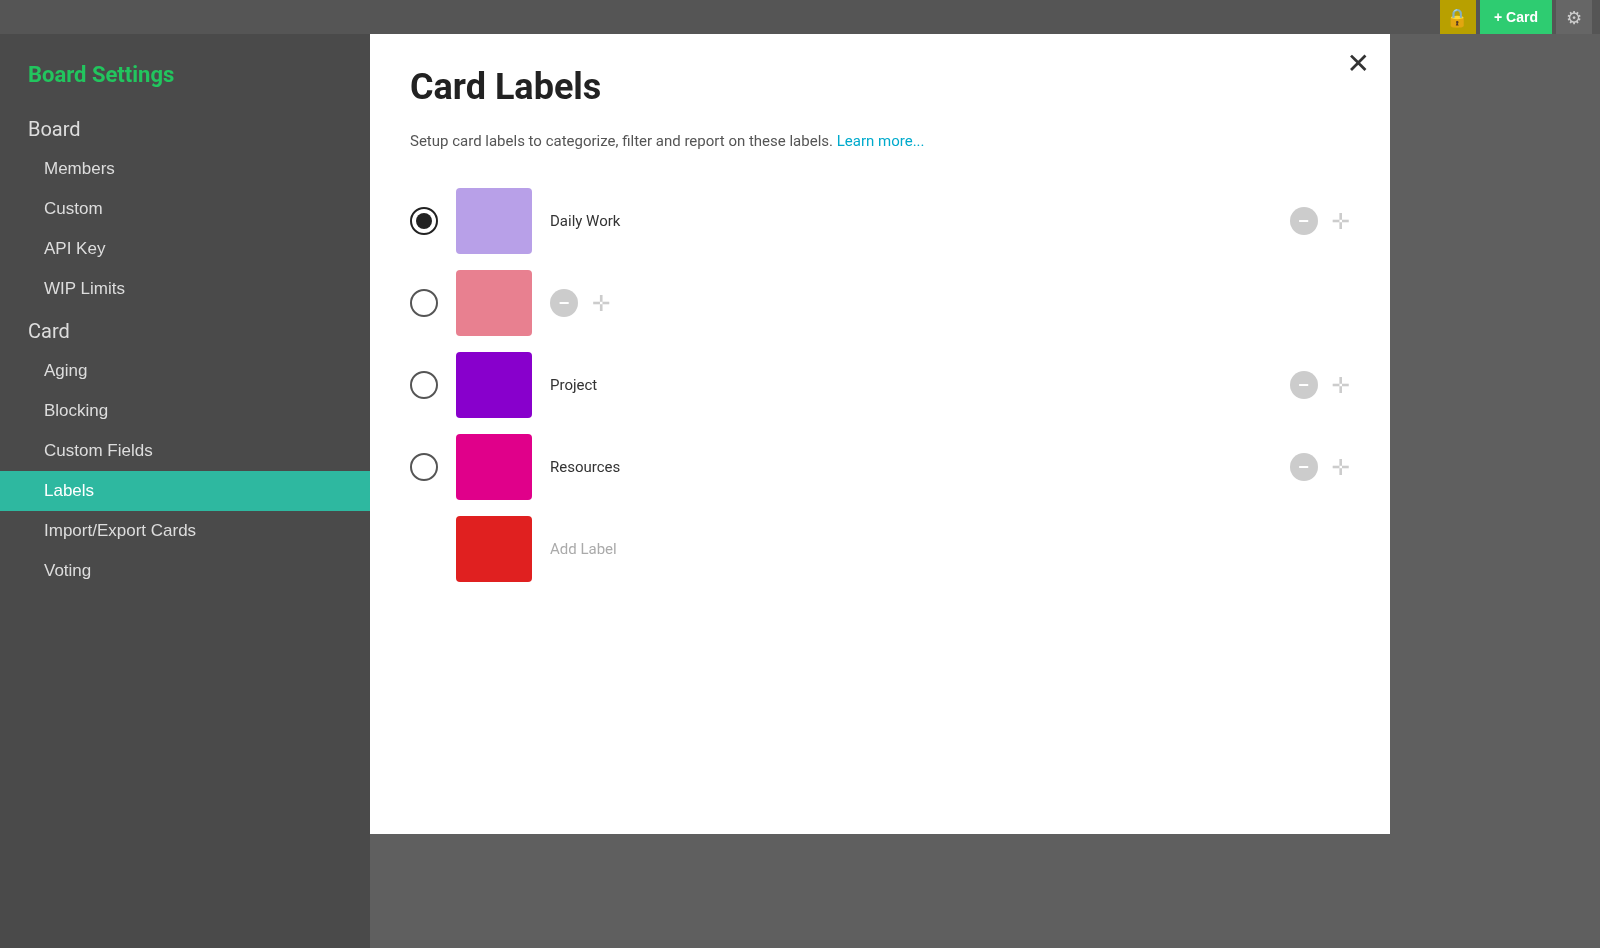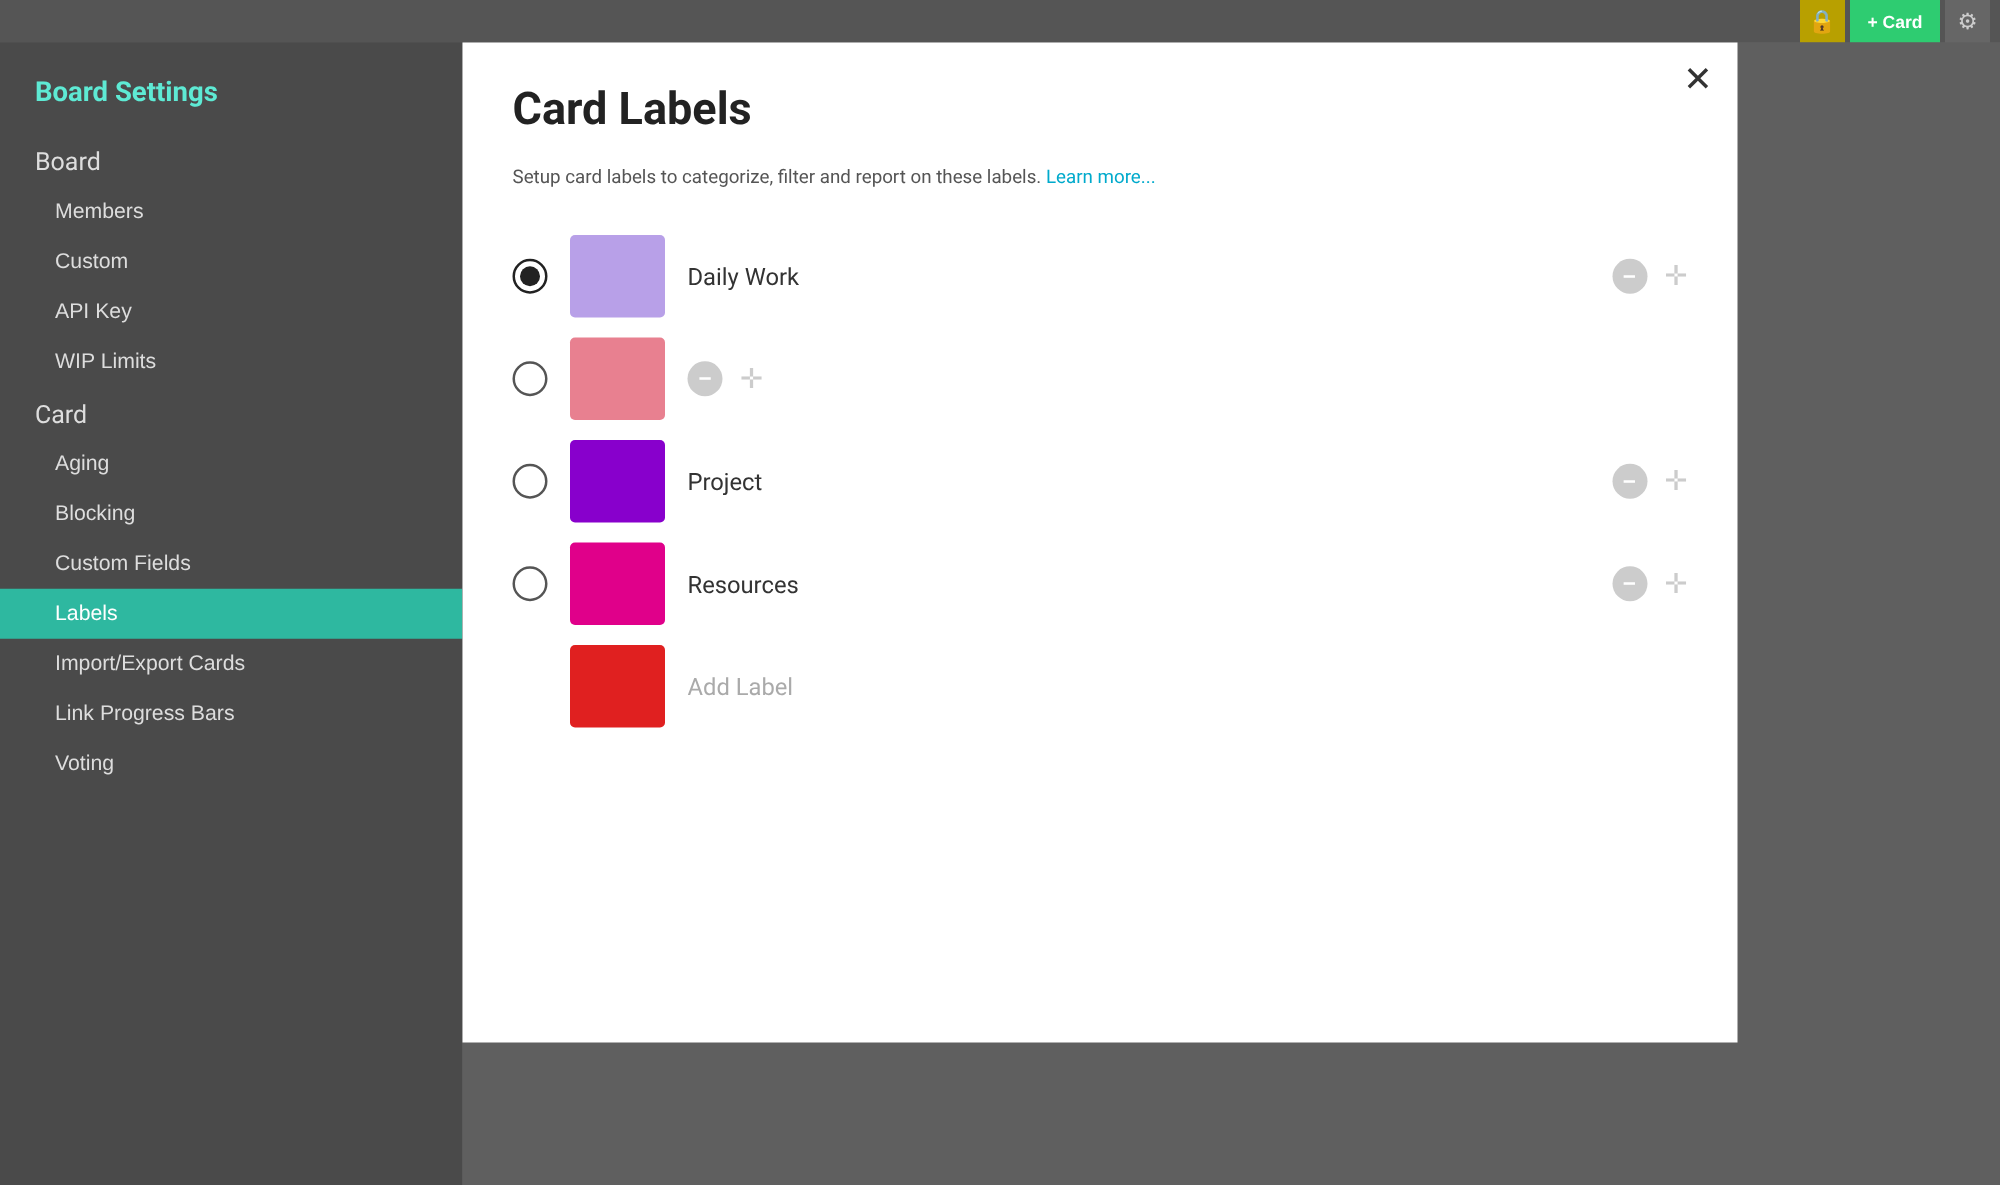--- a/index.html
+++ b/index.html
@@ -71,21 +71,21 @@
 
     
     .sidebar {
       width: 370px;
       background: #4a4a4a;
       padding: 28px 0 0 0;
       flex-shrink: 0;
       overflow-y: auto;
     }
     .sidebar-title {
-      color: #5eead4;
+      color: #22c55e;
       font-size: 22px;
       font-weight: 700;
       padding: 0 28px 20px 28px;
     }
     .sidebar-section-header {
       color: #ddd;
       font-size: 20px;
       font-weight: 400;
       padding: 10px 28px 8px 28px;
     }
@@ -210,21 +210,21 @@
     }
 
     .label-color-swatch {
       width: 76px;
       height: 66px;
       border-radius: 4px;
       flex-shrink: 0;
     }
 
     .label-name {
-      font-size: 19px;
+      font-size: 15px;
       color: #333;
       flex: 1;
     }
 
     .label-name.placeholder {
       color: #aaa;
     }
 
     .label-actions {
       display: flex;
@@ -273,21 +273,20 @@
     <button class="sidebar-item">Custom</button>
     <button class="sidebar-item">API Key</button>
     <button class="sidebar-item">WIP Limits</button>
 
     <div class="sidebar-section-header">Card</div>
     <button class="sidebar-item">Aging</button>
     <button class="sidebar-item">Blocking</button>
     <button class="sidebar-item">Custom Fields</button>
     <button class="sidebar-item active">Labels</button>
     <button class="sidebar-item">Import/Export Cards</button>
-    <button class="sidebar-item">Link Progress Bars</button>
     <button class="sidebar-item">Voting</button>
   </div>
 
   <div class="main-content">
     <div class="modal-overlay">
       <div class="modal">
 
         <button class="modal-close">✕</button>
 
         <h1 class="modal-title">Card Labels</h1>

